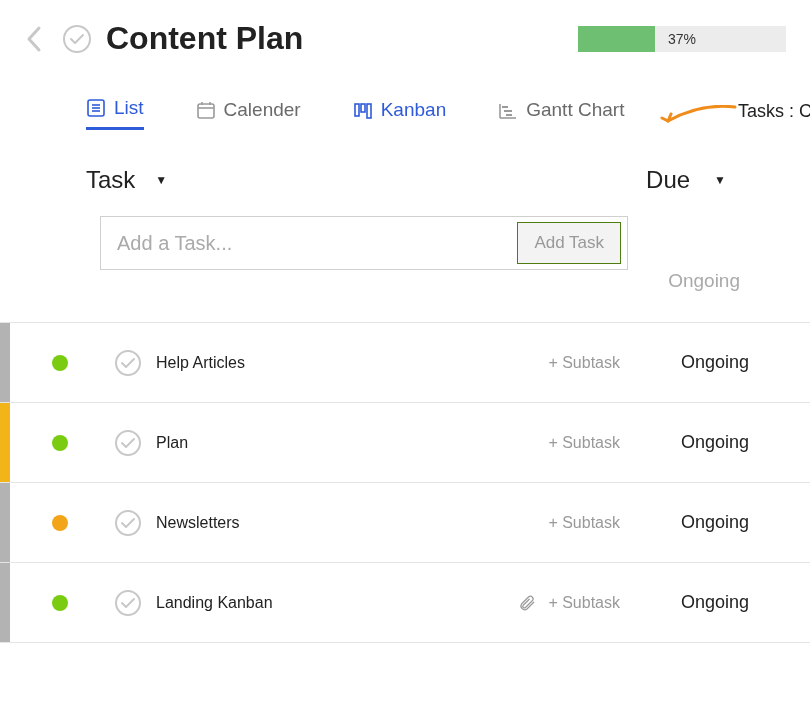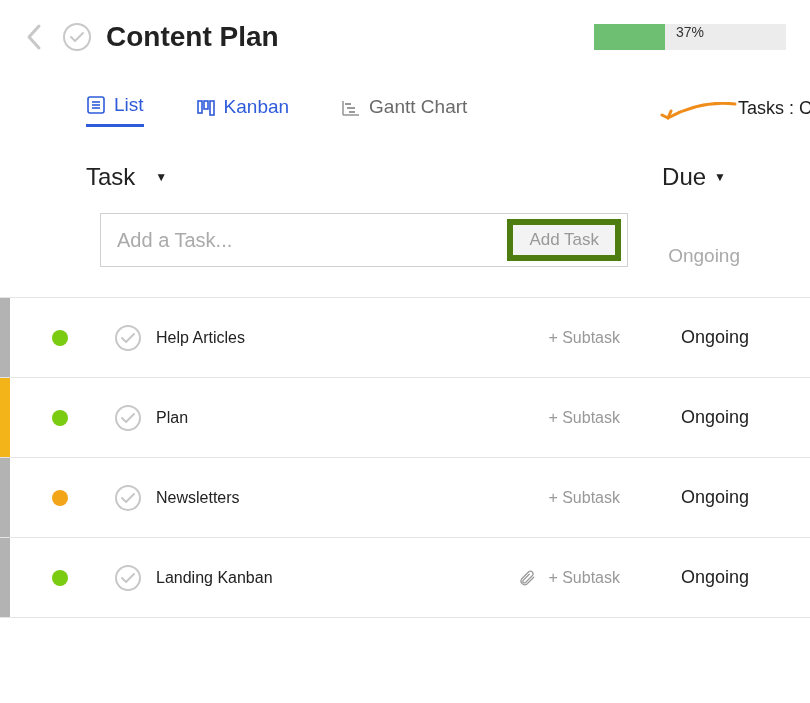--- a/index.html
+++ b/index.html
@@ -1,39 +1,39 @@
 <!DOCTYPE html>
 <html><head>
 <meta charset="utf-8">
 <style>
   * { box-sizing: border-box; margin: 0; padding: 0; }
   body { font-family: -apple-system, BlinkMacSystemFont, "Segoe UI", Arial, sans-serif; background: #fff; width: 810px; height: 703px; overflow: hidden; position: relative; }
   .header { display: flex; align-items: center; padding: 20px 24px 10px 18px; }
   .back-chevron { width: 34px; height: 34px; display: flex; align-items: center; justify-content: center; cursor: pointer; }
   .check-circle { width: 30px; height: 30px; margin-left: 10px; margin-right: 14px; display: flex; align-items: center; justify-content: center; }
-  .page-title { font-size: 28px; font-weight: 600; color: #222; }
-  .progress-wrap { position: relative; height: 26px; width: 192px; background: #ececec; margin-left: auto; display: flex; align-items: flex-start; }
+  .page-title { font-size: 32px; font-weight: 600; color: #222; }
+  .progress-wrap { position: relative; height: 26px; width: 208px; background: #ececec; margin-left: auto; display: flex; align-items: center; }
   .progress-fill { height: 100%; background: #6fbf73; }
   .progress-text { position: absolute; left: 0; right: 0; text-align: center; font-size: 14px; color: #333; }
   .tabs { display: flex; align-items: center; gap: 52px; padding: 30px 0 12px 86px; position: relative; }
   .tab { display: flex; align-items: center; gap: 8px; font-size: 19px; color: #6a6a6a; cursor: pointer; padding-bottom: 8px; }
   .tab.active { color: #2e5bd9; border-bottom: 3px solid #2e5bd9; font-weight: 500; }
   .tab .icon { display: flex; align-items: center; }
   .tab.kanban { color: #2e5bd9; }
   .arrow-annot { position: absolute; left: 660px; top: 38px; }
   .tasks-label { position: absolute; left: 738px; top: 34px; font-size: 18px; color: #222; white-space: nowrap; }
   .col-headers { display: flex; align-items: center; padding: 24px 24px 10px 86px; }
   .col-task { font-size: 24px; font-weight: 500; color: #222; display: flex; align-items: center; gap: 20px; cursor: pointer; }
-  .col-due { font-size: 24px; font-weight: 500; color: #222; display: flex; align-items: center; gap: 8px; cursor: pointer; margin-left: auto; margin-right: 60px; }
+  .col-due { font-size: 24px; font-weight: 500; color: #222; display: flex; align-items: center; gap: 24px; cursor: pointer; margin-left: auto; margin-right: 60px; }
   .dropdown-arrow { font-size: 12px; }
-  .add-row { display: flex; align-items: flex-end; padding: 12px 24px 24px 100px; }
+  .add-row { display: flex; align-items: flex-start; padding: 12px 24px 24px 100px; flex-direction: column; }
   .add-input-wrap { display: flex; align-items: center; border: 1px solid #d0d0d0; height: 54px; width: 528px; background: #fff; }
   .add-input { flex: 1; border: none; font-size: 20px; padding: 0 16px; color: #333; outline: none; }
   .add-input::placeholder { color: #aaa; }
-  .add-btn { height: 42px; padding: 0 16px; margin: 0 6px; background: #f3f3f3; border: 6px solid #4d7c0f; color: #999; font-size: 17px; font-weight: 500; cursor: pointer; }
+  .add-btn { height: 42px; padding: 0 16px; margin: 0 6px; background: #f3f3f3; border: 1px solid #4d7c0f; color: #999; font-size: 17px; font-weight: 500; cursor: pointer; }
   .add-due { margin-left: auto; margin-right: 46px; color: #aaa; font-size: 19px; font-weight: 500; }
   .task-list { border-top: 1px solid #e5e5e5; margin-top: 6px; }
   .task-row { display: flex; align-items: center; height: 80px; border-bottom: 1px solid #e5e5e5; position: relative; background: #fff; }
   .row-color { width: 10px; height: 100%; background: #b3b3b3; flex-shrink: 0; }
   .row-color.yellow { background: #f3b41a; }
   .dot { width: 16px; height: 16px; border-radius: 50%; margin-left: 42px; flex-shrink: 0; }
   .dot.green { background: #79cc11; }
   .dot.orange { background: #f3a51a; }
   .row-check { width: 28px; height: 28px; margin-left: 46px; flex-shrink: 0; display: flex; align-items: center; justify-content: center; cursor: pointer; }
   .row-title { font-size: 16px; color: #222; margin-left: 14px; font-weight: 500; }
@@ -68,20 +68,31 @@
     <span class="icon">
       <svg width="20" height="20" viewBox="0 0 20 20">
           <rect x="2" y="2" width="16" height="16" rx="2" stroke="#2e5bd9" stroke-width="1.6" fill="none"></rect>
           <line x1="6" y1="7" x2="14" y2="7" stroke="#2e5bd9" stroke-width="1.6"></line>
           <line x1="6" y1="10" x2="14" y2="10" stroke="#2e5bd9" stroke-width="1.6"></line>
           <line x1="6" y1="13" x2="14" y2="13" stroke="#2e5bd9" stroke-width="1.6"></line>
         </svg>
     </span>
     <span>List</span>
   </div>
+  <div class="tab">
+    <span class="icon">
+      <svg width="20" height="20" viewBox="0 0 20 20">
+          <rect x="2" y="4" width="16" height="14" rx="2" stroke="#9a9a9a" stroke-width="1.6" fill="none"></rect>
+          <line x1="2" y1="8" x2="18" y2="8" stroke="#9a9a9a" stroke-width="1.6"></line>
+          <line x1="6" y1="2" x2="6" y2="5" stroke="#9a9a9a" stroke-width="1.6"></line>
+          <line x1="14" y1="2" x2="14" y2="5" stroke="#9a9a9a" stroke-width="1.6"></line>
+        </svg>
+    </span>
+    <span>Calender</span>
+  </div>
   <div class="tab kanban">
     <span class="icon">
       <svg width="20" height="20" viewBox="0 0 20 20">
           <rect x="2" y="4" width="4" height="12" stroke="#2e5bd9" stroke-width="1.6" fill="none"></rect>
           <rect x="8" y="4" width="4" height="8" stroke="#2e5bd9" stroke-width="1.6" fill="none"></rect>
           <rect x="14" y="4" width="4" height="14" stroke="#2e5bd9" stroke-width="1.6" fill="none"></rect>
         </svg>
     </span>
     <span>Kanban</span>
   </div>

